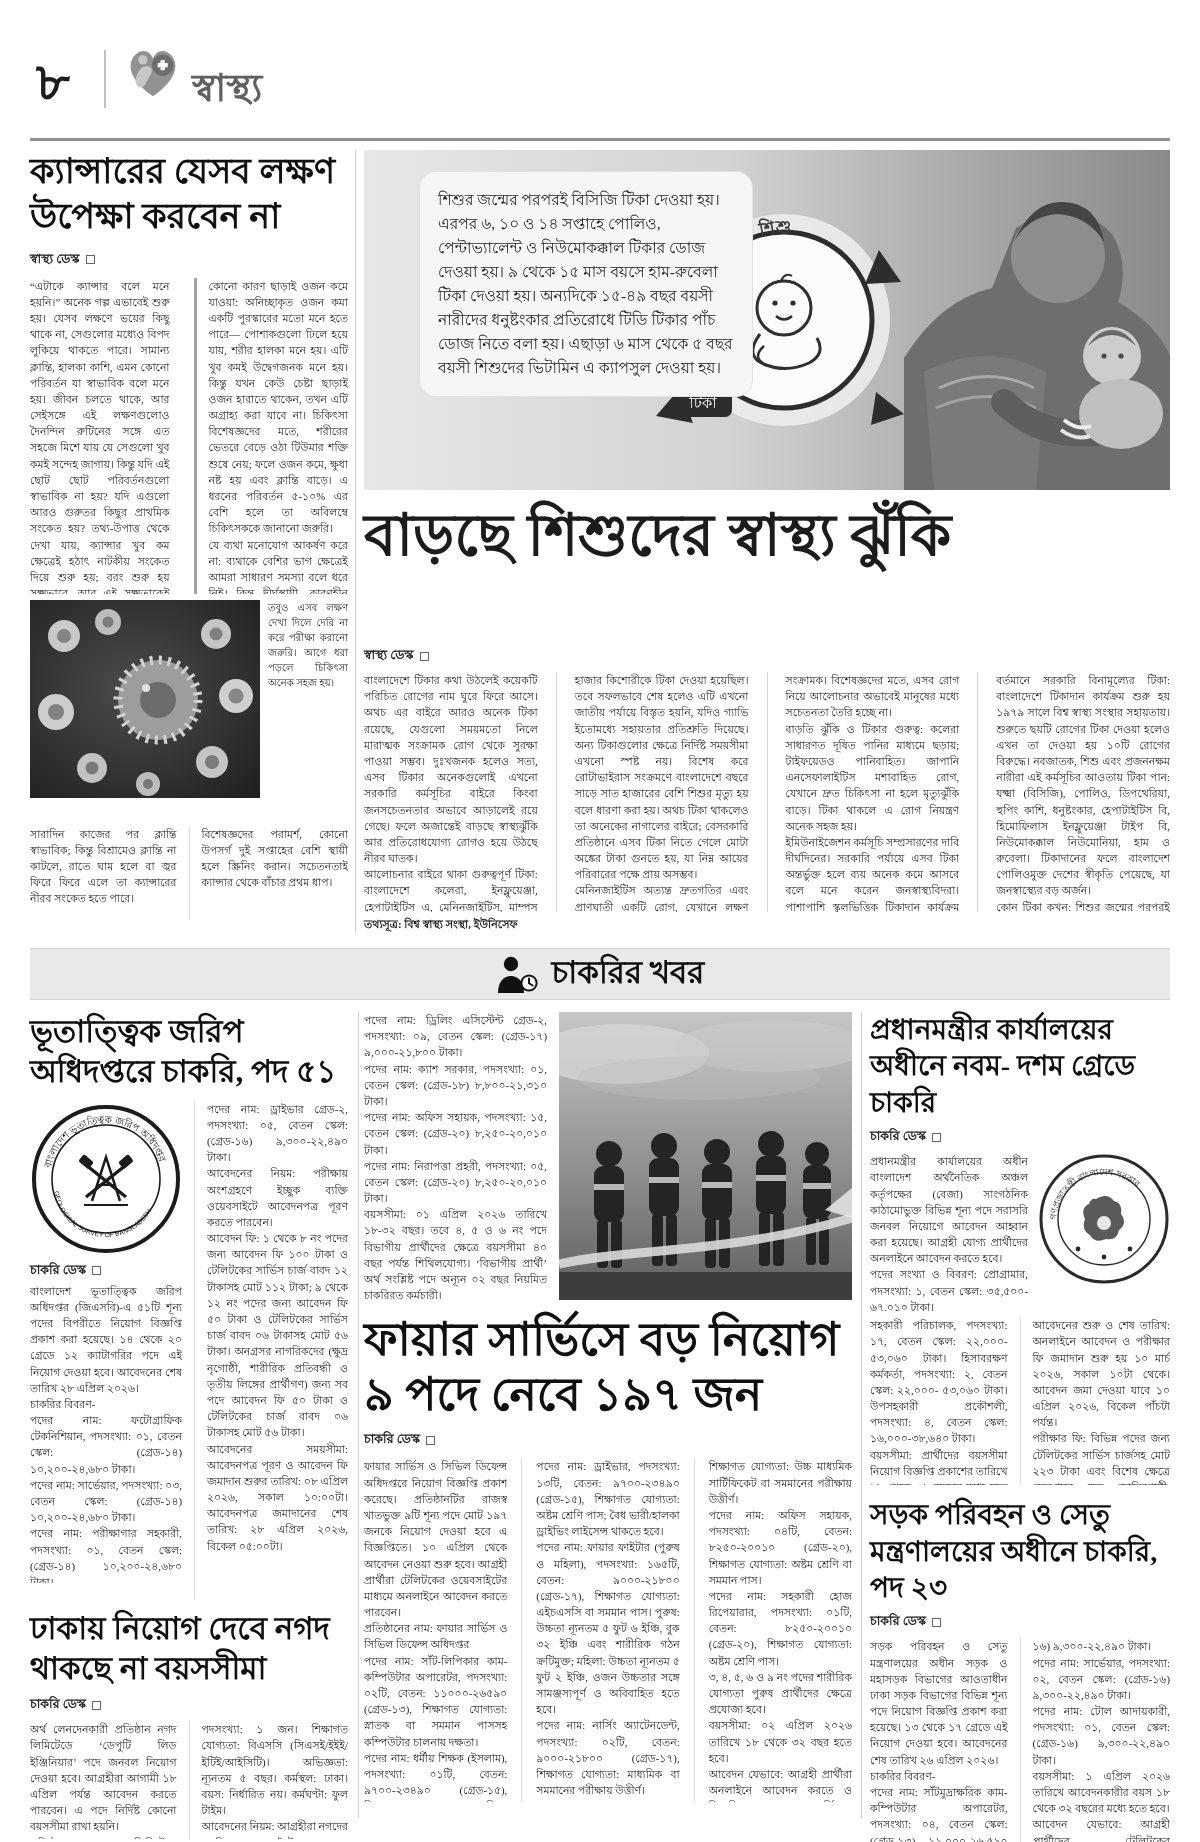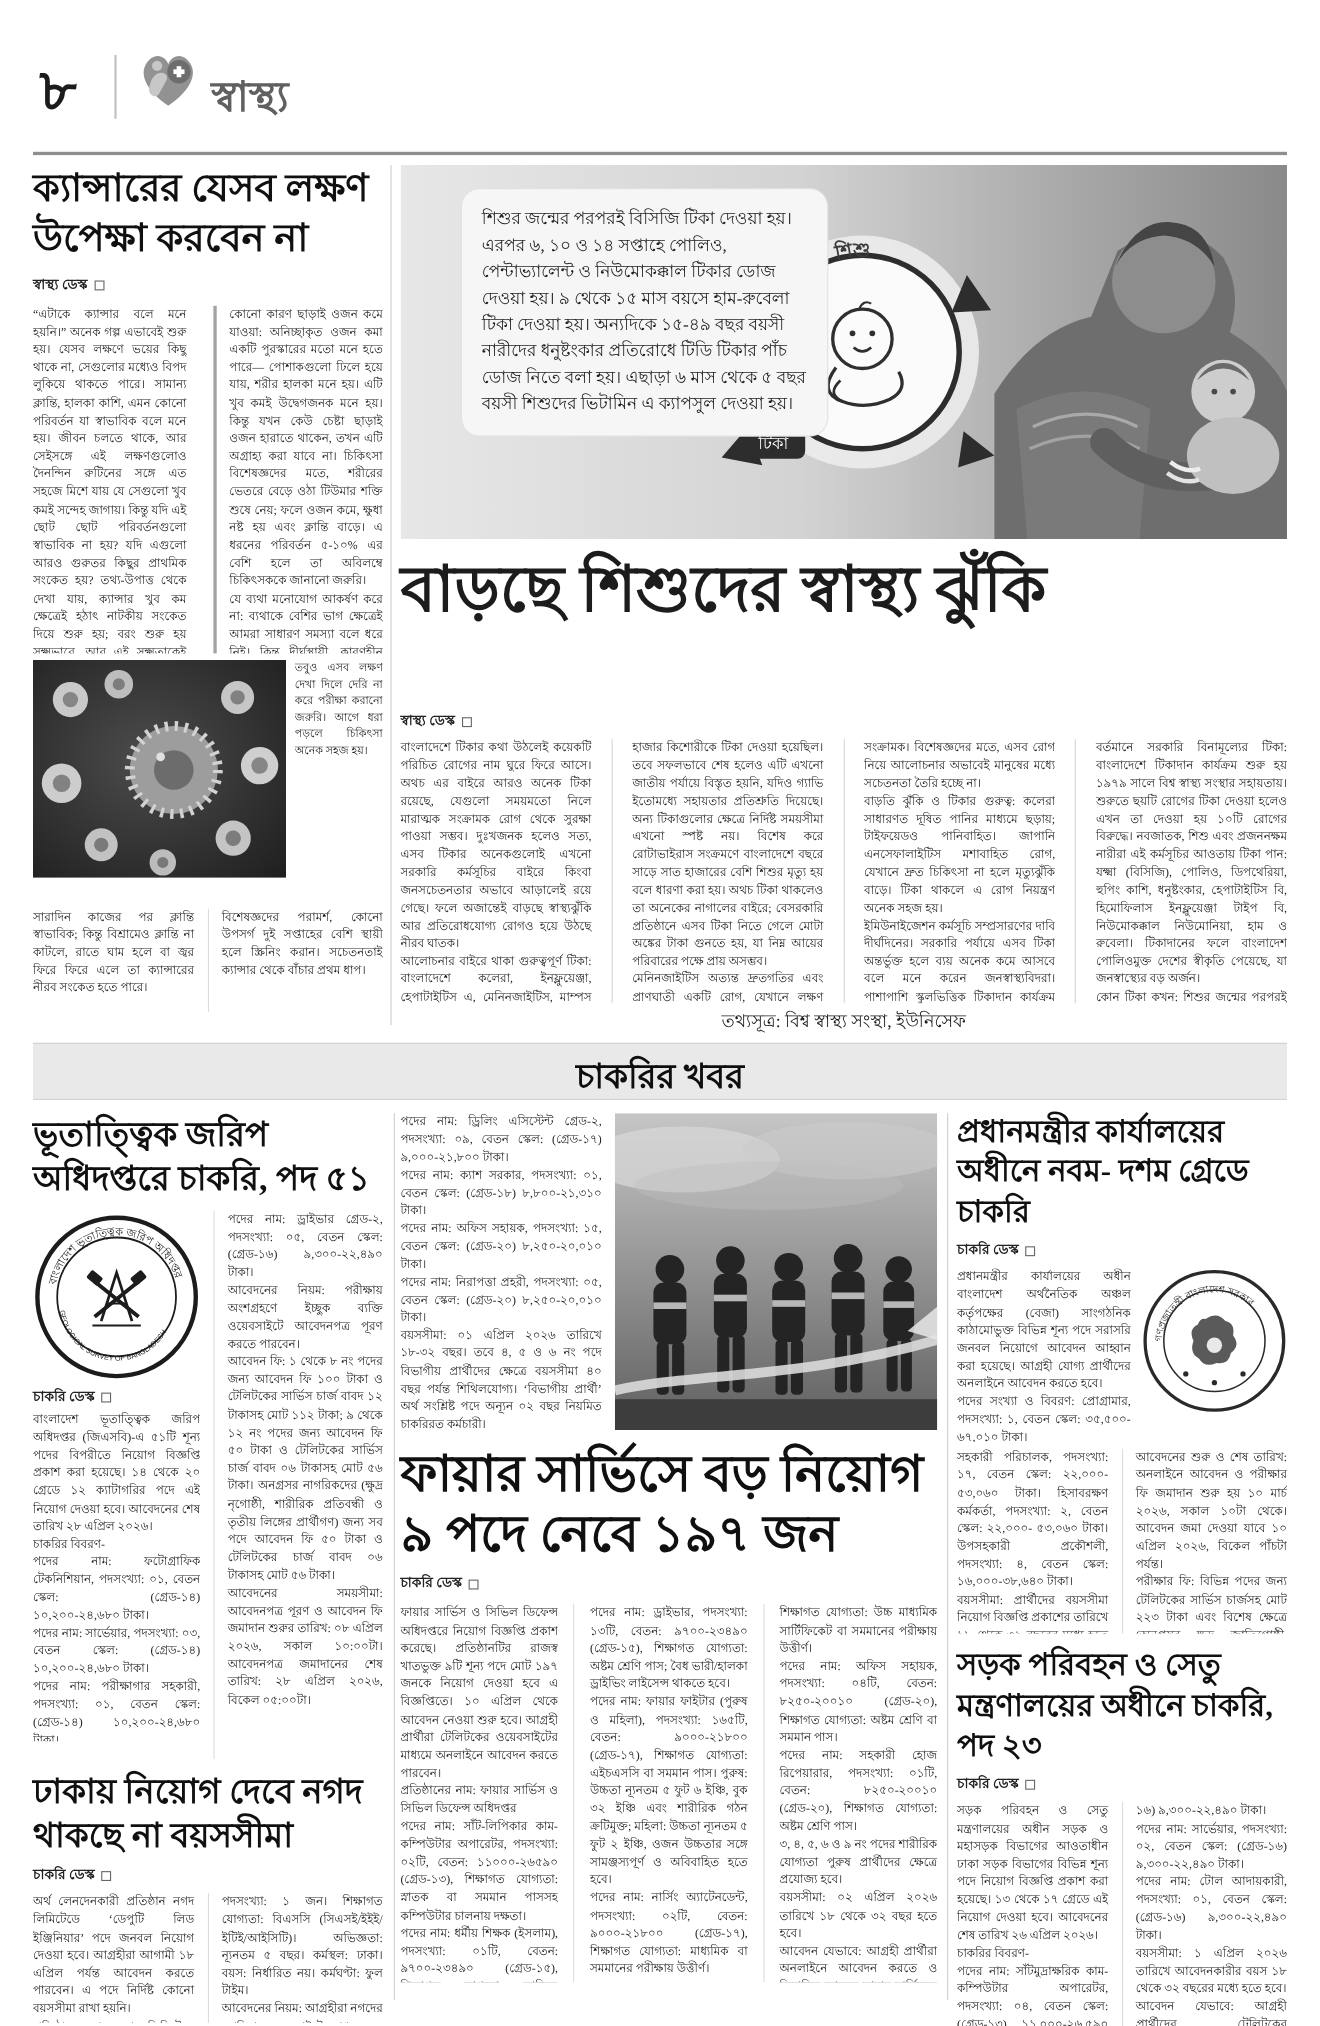--- a/index.html
+++ b/index.html
@@ -42,27 +42,27 @@
   
   .photo-block { position:absolute; left:364px; top:150px; width:806px; height:340px; overflow:hidden; }
   .quote-box { position:absolute; left:56px; top:22px; width:332px; background:#f6f6f6; border-radius:16px;
                padding:16px 18px; font-size:15.5px; line-height:1.55; color:#1f1f1f; box-shadow:0 0 0 1px #e2e2e2; }
   .vax-headline { position:absolute; left:364px; top:502px; width:806px; font-size:58px; line-height:1.17;
                   font-weight:700; }
   .vax-byline { position:absolute; left:364px; top:646px; }
   .vax-cols { position:absolute; left:364px; top:672px; width:806px; height:240px; display:flex; gap:18px; }
   .vax-cols .col { flex:1; }
   .vax-cols .col + .col { border-left:1px solid #d4d4d4; padding-left:18px; }
-  .vax-source { position:absolute; left:364px; top:916px; width:806px; text-align:center; font-size:16px;
-                font-weight:400; }
+  .vax-source { position:absolute; left:364px; top:916px; width:806px; text-align:left; font-size:11px;
+                font-weight:700; }
 
   
   .jobs-banner { position:absolute; left:30px; top:948px; width:1140px; height:52px; background:#e9e9e9;
                  display:flex; align-items:center; justify-content:center; gap:12px;
-                 border-top:1px solid #d2d2d2; border-bottom:1px solid #d2d2d2;flex-direction:column; }
+                 border-top:1px solid #d2d2d2; border-bottom:1px solid #d2d2d2; }
   .jobs-banner .title { font-size:31px; font-weight:700; color:#0e0e0e; }
 
   
   .gsb { position:absolute; left:30px; top:1012px; width:318px; height:806px; }
   .gsb h2, .nagad h2 { font-size:31px; line-height:1.3; }
   .g-cols { display:flex; gap:12px; height:498px; margin-top:8px; }
   .g-cols .col { flex:1; }
   .g-cols .col + .col { border-left:1px solid #dcdcdc; padding-left:12px; }
   .g-logo { display:block; margin:2px auto 6px auto; }
   .nagad { margin-top:10px; }

